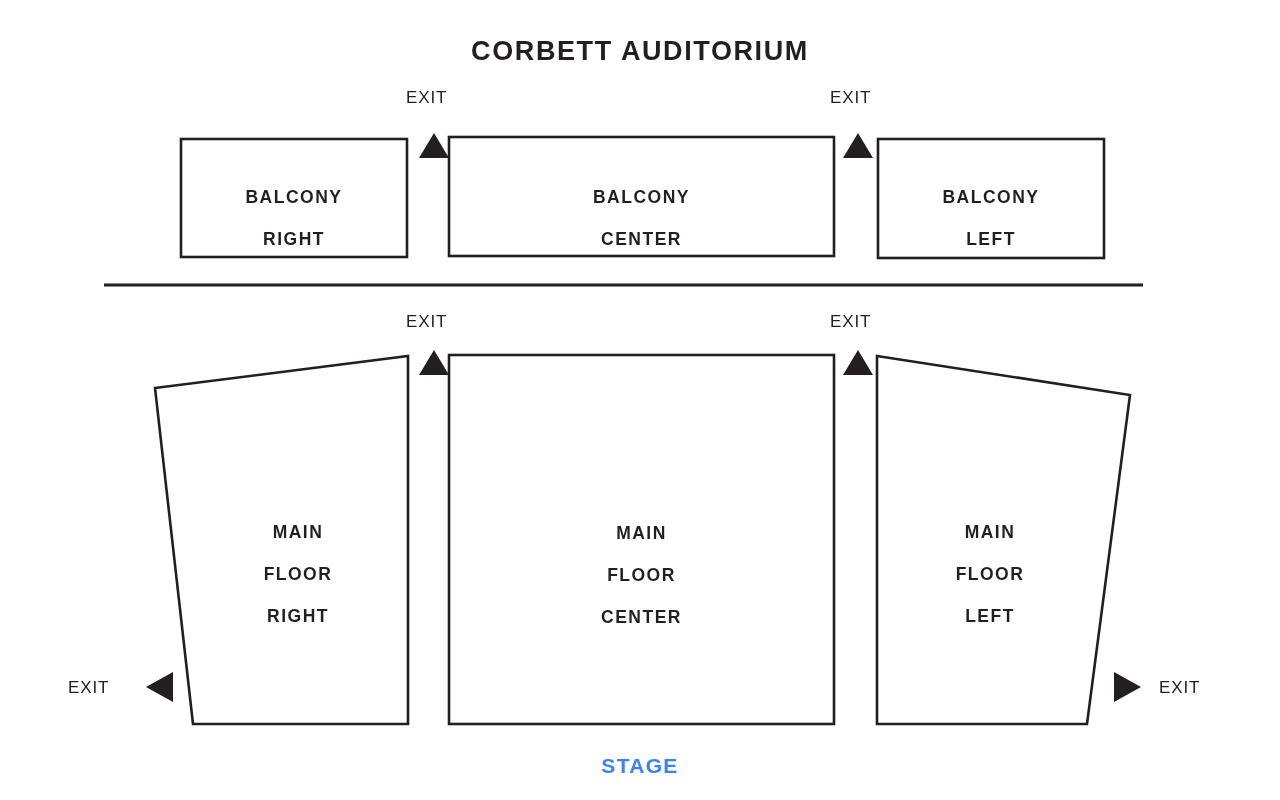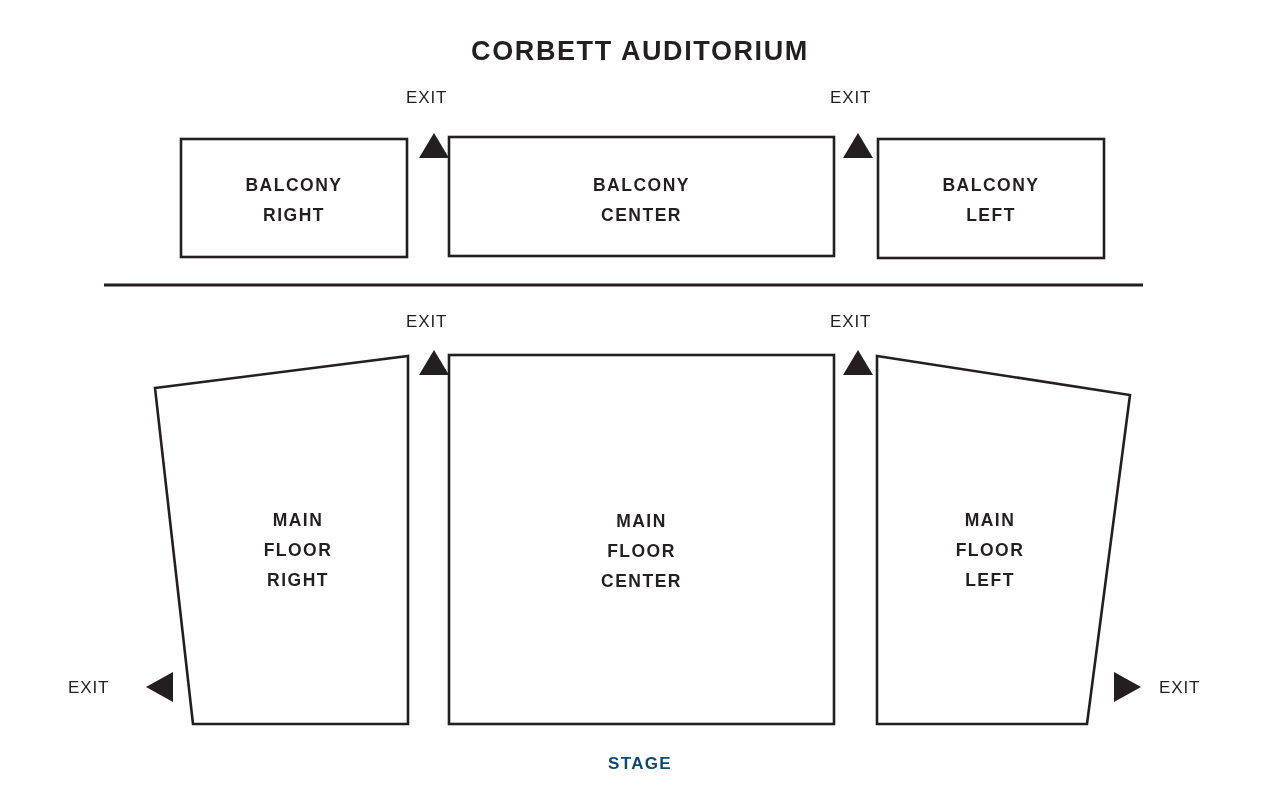--- a/index.html
+++ b/index.html
@@ -38,36 +38,36 @@
     position: absolute;
     text-align: center;
     font-size: 17.5px;
     font-weight: bold;
     letter-spacing: 1.5px;
     color: #231f20;
     line-height: 30px;
     white-space: nowrap;
     pointer-events: none;
   }
-  .section-label span { display: block; }
+  .section-label span { display: block; margin-top: 12px; }
   .exit-label {
     position: absolute;
     font-size: 17px;
     font-weight: normal;
     letter-spacing: 0.9px;
     color: #231f20;
     line-height: 1;
     white-space: nowrap;
   }
   .stage-label {
     position: absolute;
-    font-size: 17px;
+    font-size: 21px;
     font-weight: bold;
     letter-spacing: 1.3px;
-    color: #0c4a6e;
+    color: #3b82f6;
     line-height: 1;
     white-space: nowrap;
   }
   svg { display: block; }
   .sec-shape {
     fill: #ffffff;
     stroke: #231f20;
     stroke-width: 2.6;
   }
   .divider-line {

